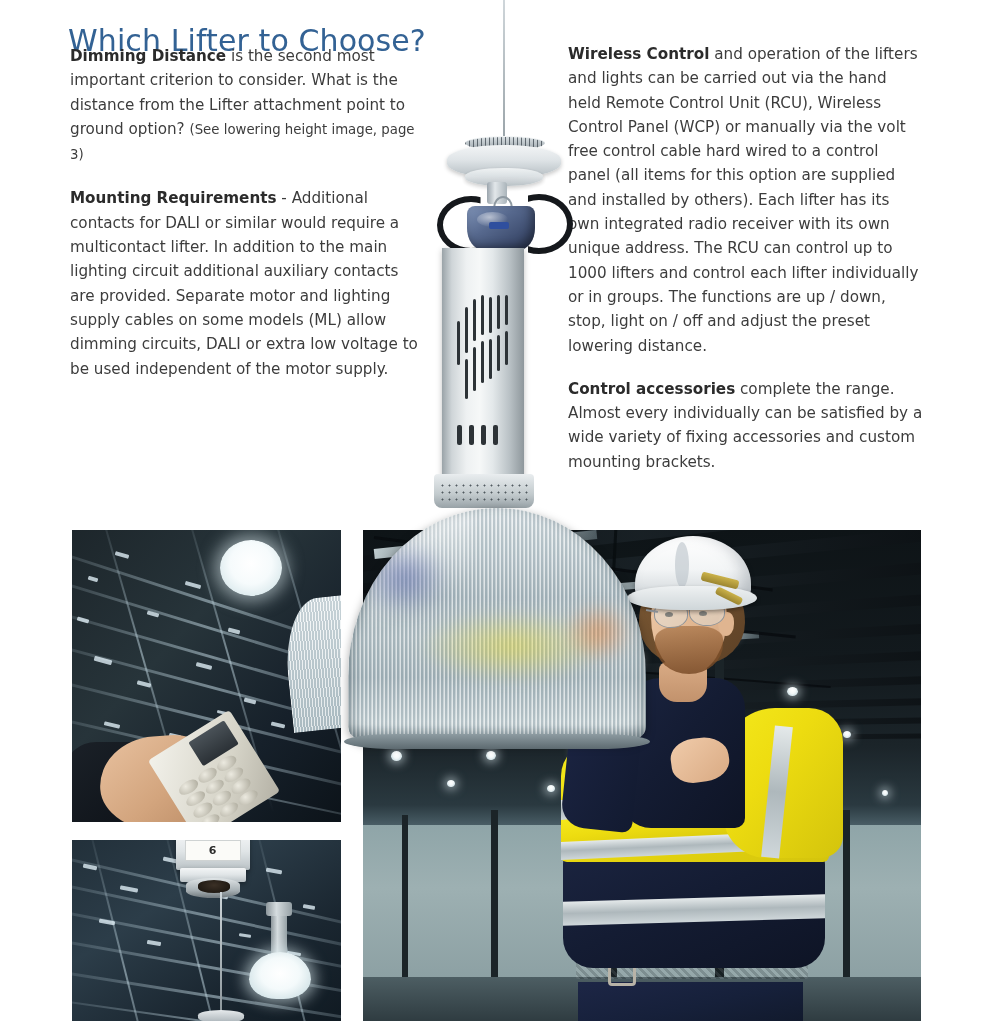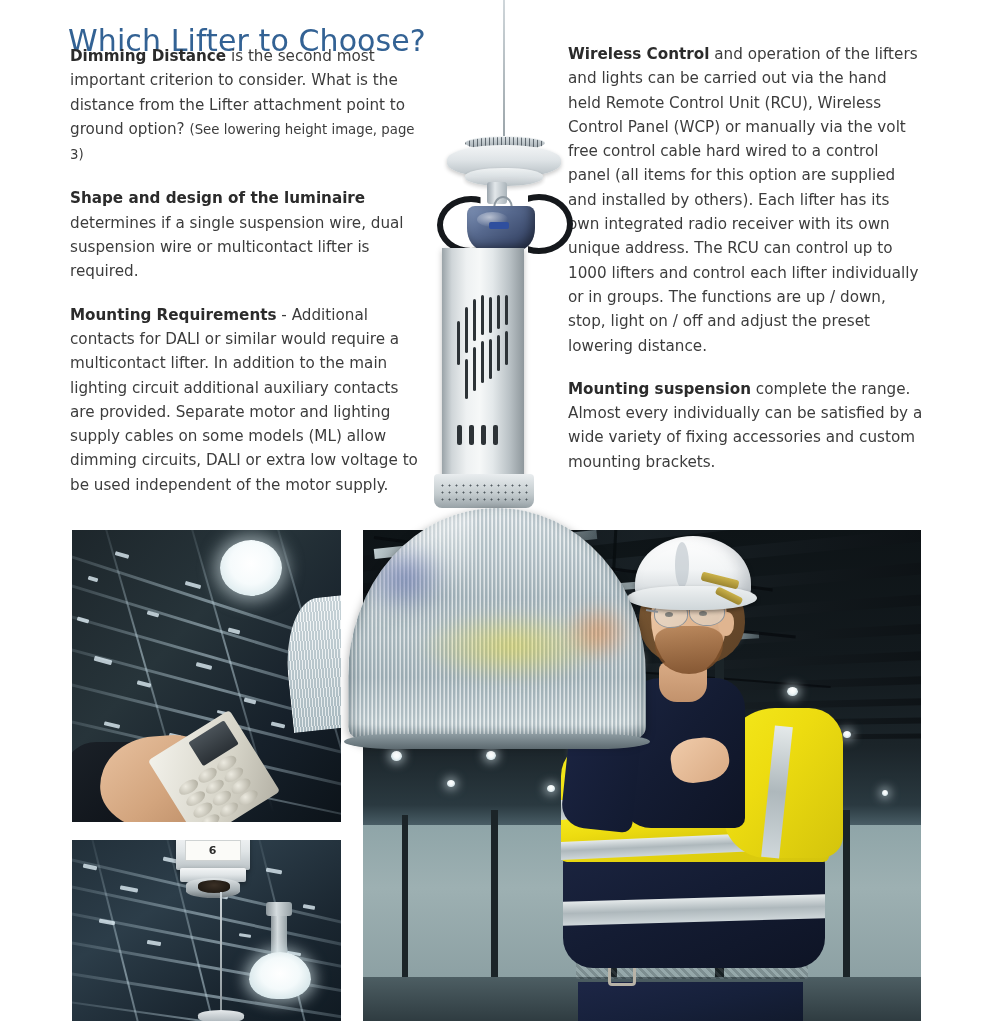--- a/index.html
+++ b/index.html
@@ -455,38 +455,35 @@
 
   <h1 class="page-title">Which Lifter to Choose?</h1>
 
   <div class="col col-left">
 
 
     <p class="para">
       <span class="lead">Dimming Distance</span><span> is the second most important criterion to consider. What is the distance from the Lifter attachment point to ground option? </span><span class="note">(See lowering height image, page 3)</span>
     </p>
 
-    <p class="para">
-      <span class="lead">Shape and design of the luminaire</span><span> determines if a single suspension wire, dual suspension wire or multicontact lifter is required.</span>
-    </p>
 
     <p class="para">
       <span class="lead">Mounting Requirements</span><span> - Additional contacts for DALI or similar would require a multicontact lifter. In addition to the main lighting circuit additional auxiliary contacts are provided. Separate motor and lighting supply cables on some models (ML) allow dimming circuits, DALI or extra low voltage to be used independent of the motor supply.</span>
     </p>
 
   </div>
 
   <div class="col col-right">
 
     <p class="para">
       <span class="lead">Wireless Control</span><span> and operation of the lifters and lights can be carried out via the hand held Remote Control Unit (RCU), Wireless Control Panel (WCP) or manually via the volt free control cable hard wired to a control panel (all items for this option are supplied and installed by others). Each lifter has its own integrated radio receiver with its own unique address. The RCU can control up to 1000 lifters and control each lifter individually or in groups. The functions are up / down, stop, light on / off and adjust the preset lowering distance.</span>
     </p>
 
     <p class="para">
-      <span class="lead">Mounting suspension</span><span> complete the range. Almost every individually can be satisfied by a wide variety of fixing accessories and custom mounting brackets.</span>
+      <span class="lead">Control accessories</span><span> complete the range. Almost every individually can be satisfied by a wide variety of fixing accessories and custom mounting brackets.</span>
     </p>
 
   </div>
 
   <div style="position:absolute; left:415px; top:0px; width:160px; height:545px;">
 
     <div class="wire" style="left:88px; top:0px; height:140px; width:1.6px;"></div>
 
     <div class="lm-ring" style="left:50px; top:136px; width:80px; height:13px;">
       <div class="teeth"></div>

